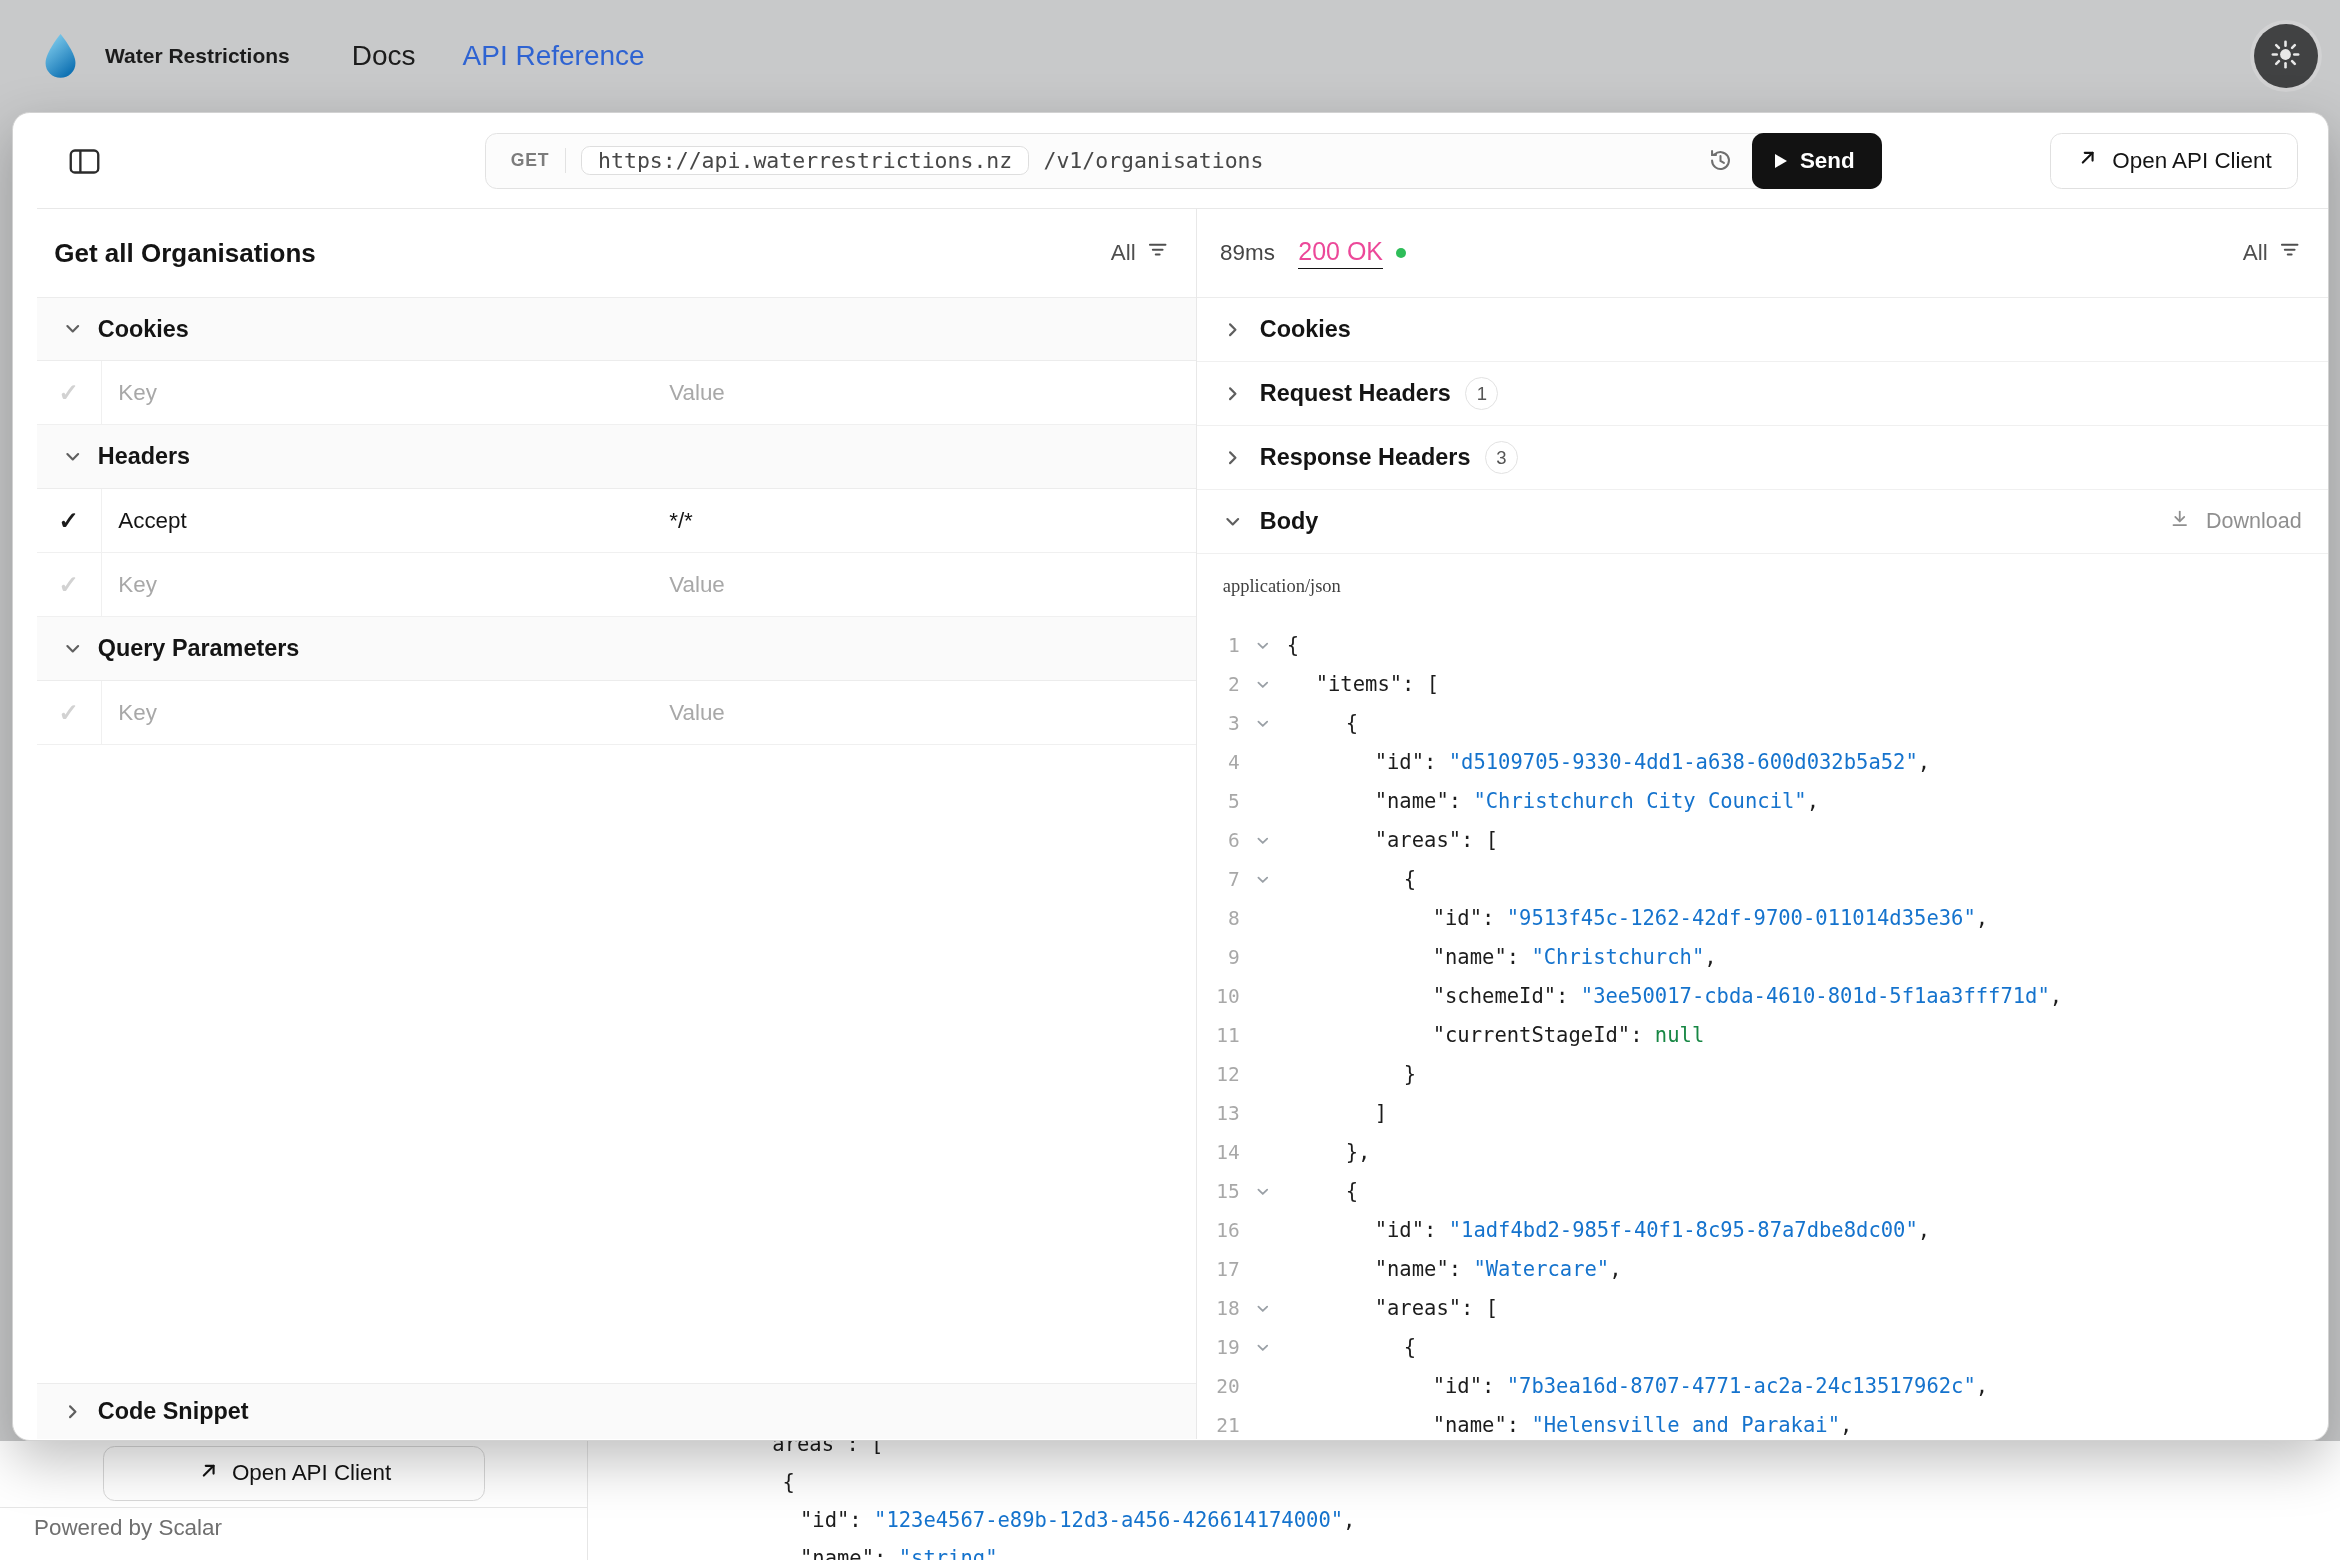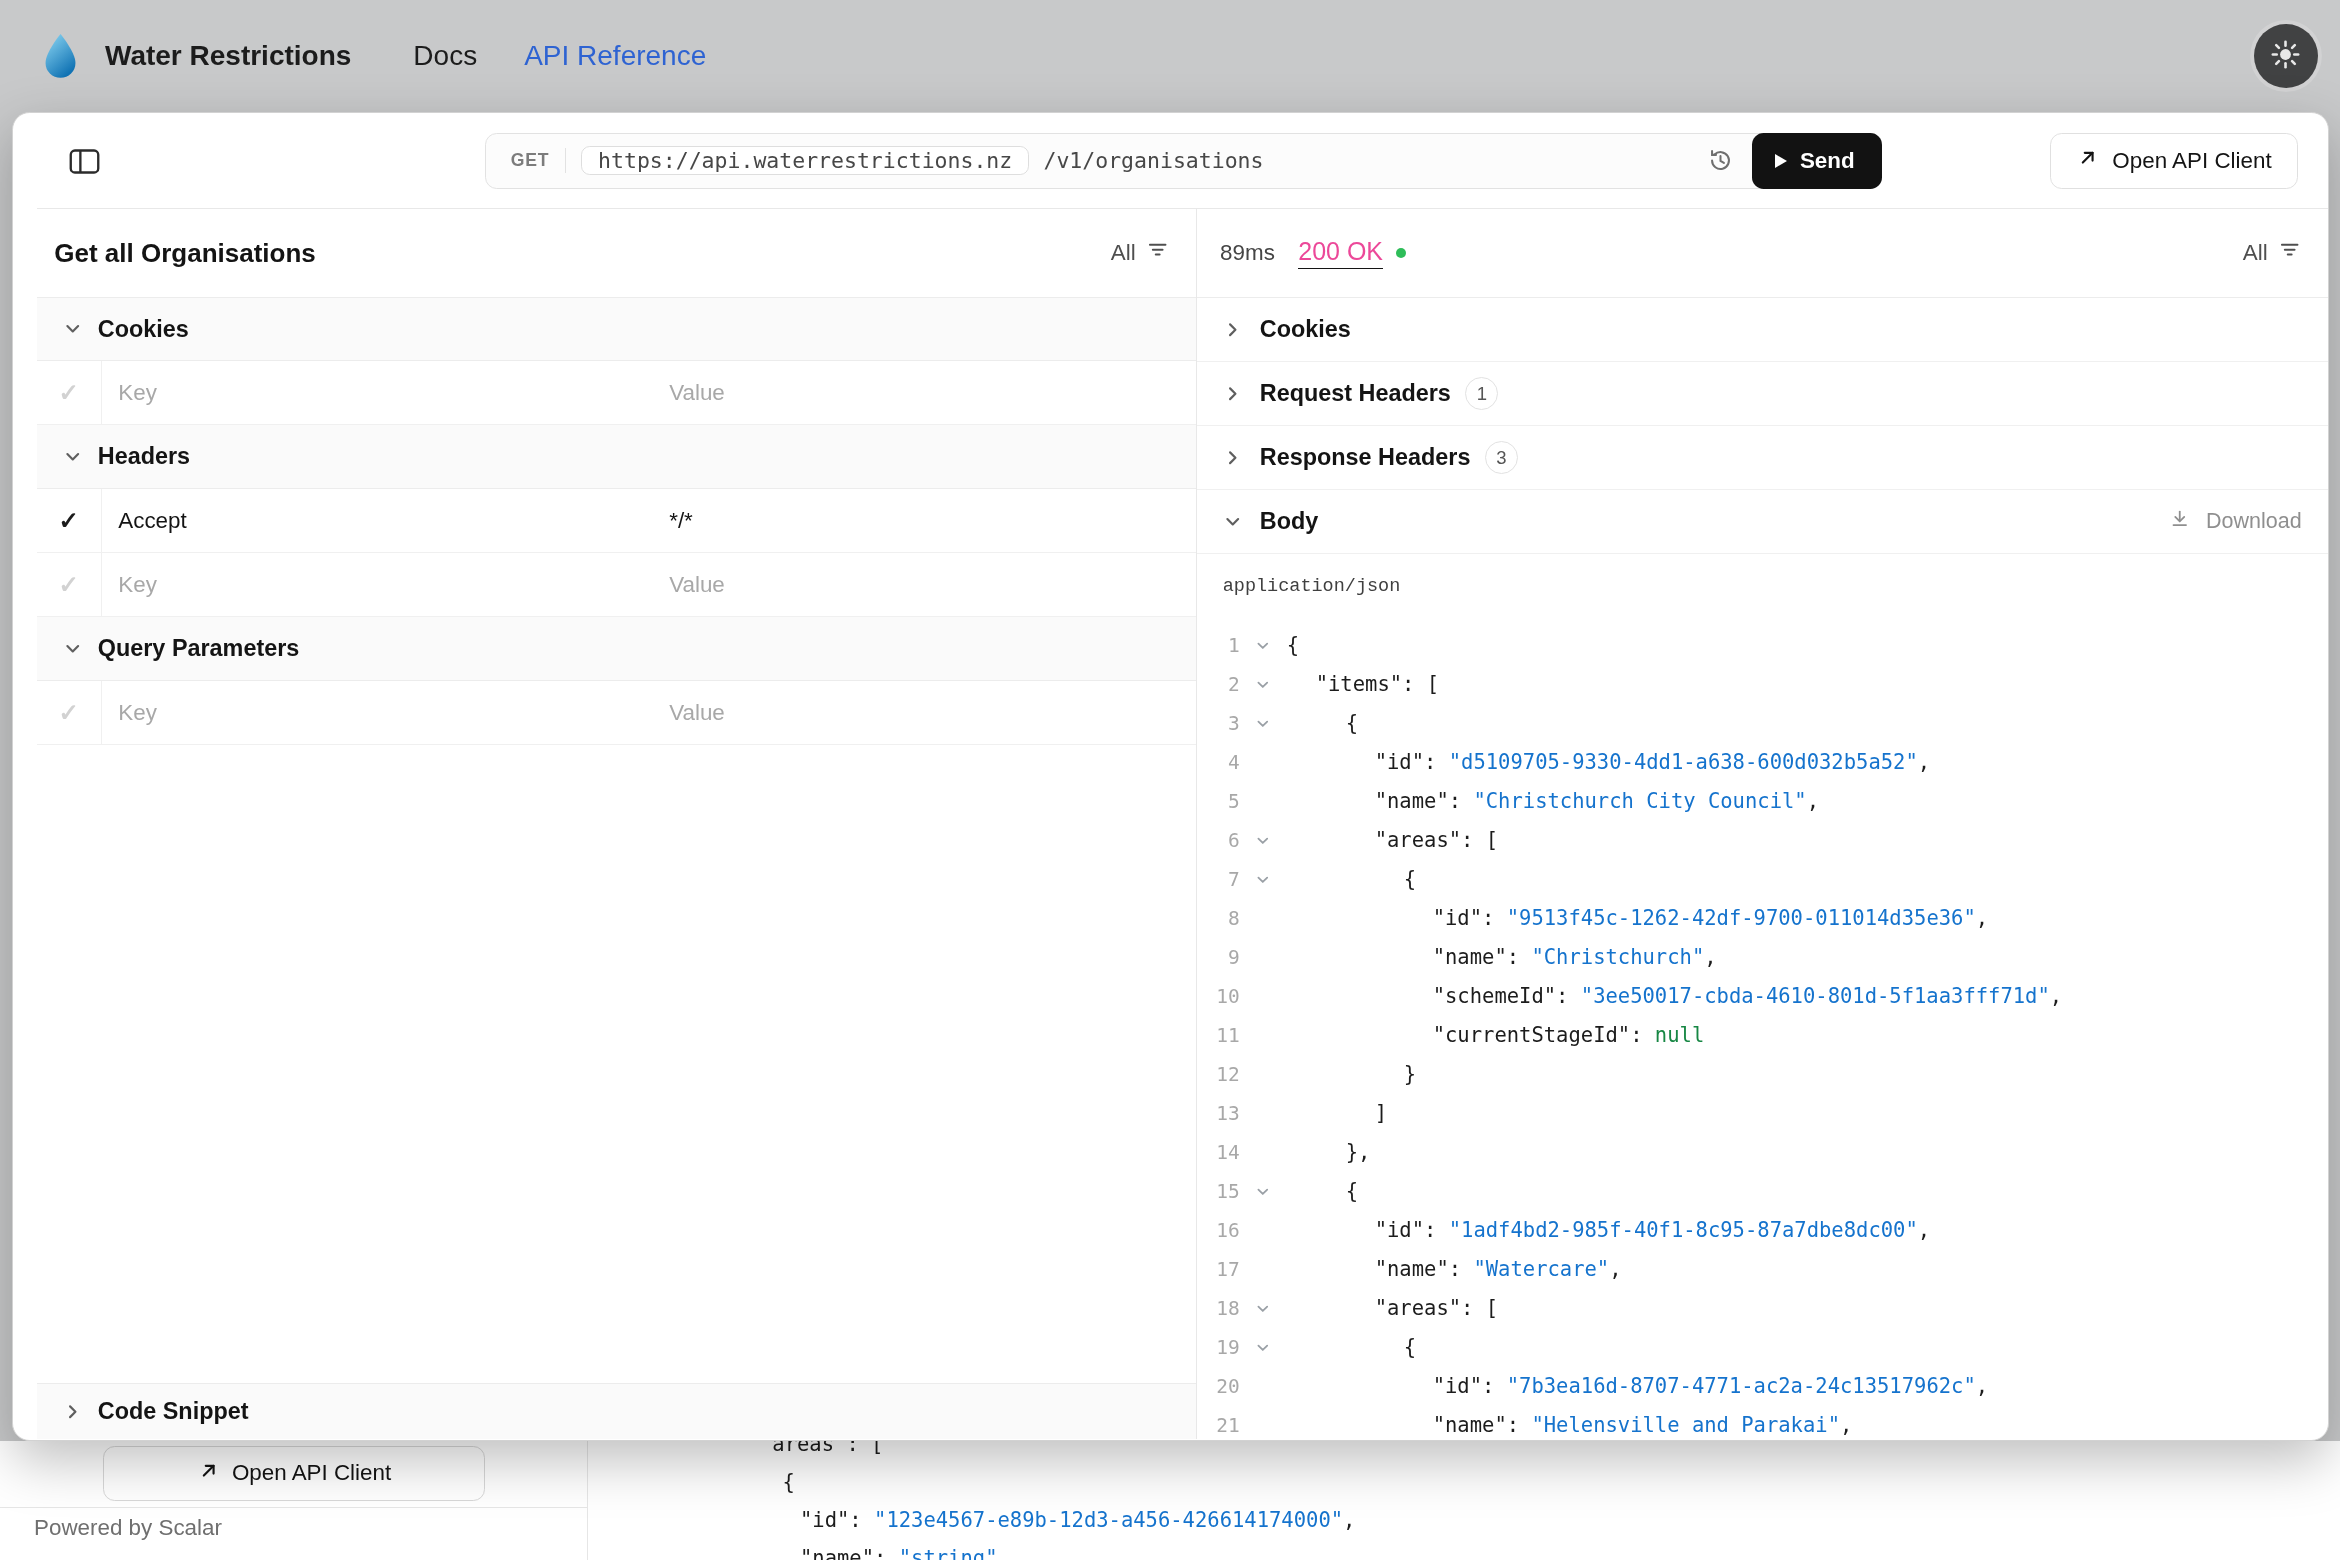--- a/index.html
+++ b/index.html
@@ -9,21 +9,21 @@
     background:#ffffff;
     position:relative;
     overflow:hidden;
     color:#141414;
   }
 
   
   .backdrop { position:absolute; left:0; top:0; width:2341px; height:1441px; background:#c8c9ca; z-index:0; }
   .nav { position:absolute; left:0; top:0; width:2341px; height:112px; display:flex; align-items:center; z-index:1; }
   .nav .logo { margin-left:41px; display:flex; align-items:center; }
-  .nav .brand { margin-left:25px; font-size:28px; font-weight:600; color:#1c1c1c; }
+  .nav .brand { margin-left:25px; font-size:21px; font-weight:600; color:#1c1c1c; }
   .nav .nav-link { margin-left:62px; font-size:28px; color:#1c1c1c; cursor:pointer; }
   .nav .nav-link.active { margin-left:47px; color:#2e63d2; }
   .theme-btn { position:absolute; right:23.4px; top:24.4px; width:64px; height:64px; border-radius:50%;
     background:#414243; border:none; display:flex; align-items:center; justify-content:center; cursor:pointer;
     box-shadow:0 0 0 3.9px rgba(255,255,255,0.18); }
 
   
   .behind { position:absolute; left:0; top:1441px; width:2341px; height:119px; background:#fff; z-index:1; }
   .behind-btn { position:absolute; left:103px; top:4.9px; width:382px; height:55px; border:1.5px solid #d8d8d8;
     border-radius:11.7px; background:#fff; display:flex; align-items:center; justify-content:center; gap:11.7px;
@@ -97,21 +97,21 @@
 
   .resp-rows { border-top:1px solid #ececec; }
   .resp-row { height:64px; display:flex; align-items:center; padding:0 26px 0 25px; gap:16.6px;
     border-bottom:1px solid #f0f0f0; cursor:pointer; }
   .resp-label { font-size:23.4px; font-weight:700; color:#141414; }
   .badge { min-width:33px; height:33px; padding:0 6.8px; border:1px solid #e2e2e2; border-radius:16.6px;
     display:flex; align-items:center; justify-content:center; font-size:18.5px; color:#555; margin-left:-2px; }
   .download { display:flex; align-items:center; gap:16px; color:#8f8f8f; font-size:21.5px; cursor:pointer; }
 
   .ctype-row { height:64px; display:flex; align-items:center; padding-left:26px;
-    font-family:Liberation Mono, monospace; font-size:18.5px; color:#3f3f3f; }
+    font-family:Liberation Serif, serif; font-size:18.5px; color:#3f3f3f; }
 
   .code { padding-top:7.8px; }
   .code-line { display:flex; align-items:center; height:39px; font-family:"DejaVu Sans Mono",monospace; font-size:20.5px; }
   .ln-num { width:43px; flex:none; text-align:right; color:#a8a8a8; font-size:19.5px; }
   .ln-fold { width:47px; flex:none; display:flex; align-items:center; justify-content:center; }
   .ln-code { white-space:pre; color:#1c1c1c; }
   .tk-pl { color:#1c1c1c; }
   .tk-st { color:#1573cd; }
   .tk-nu { color:#178744; }
 

